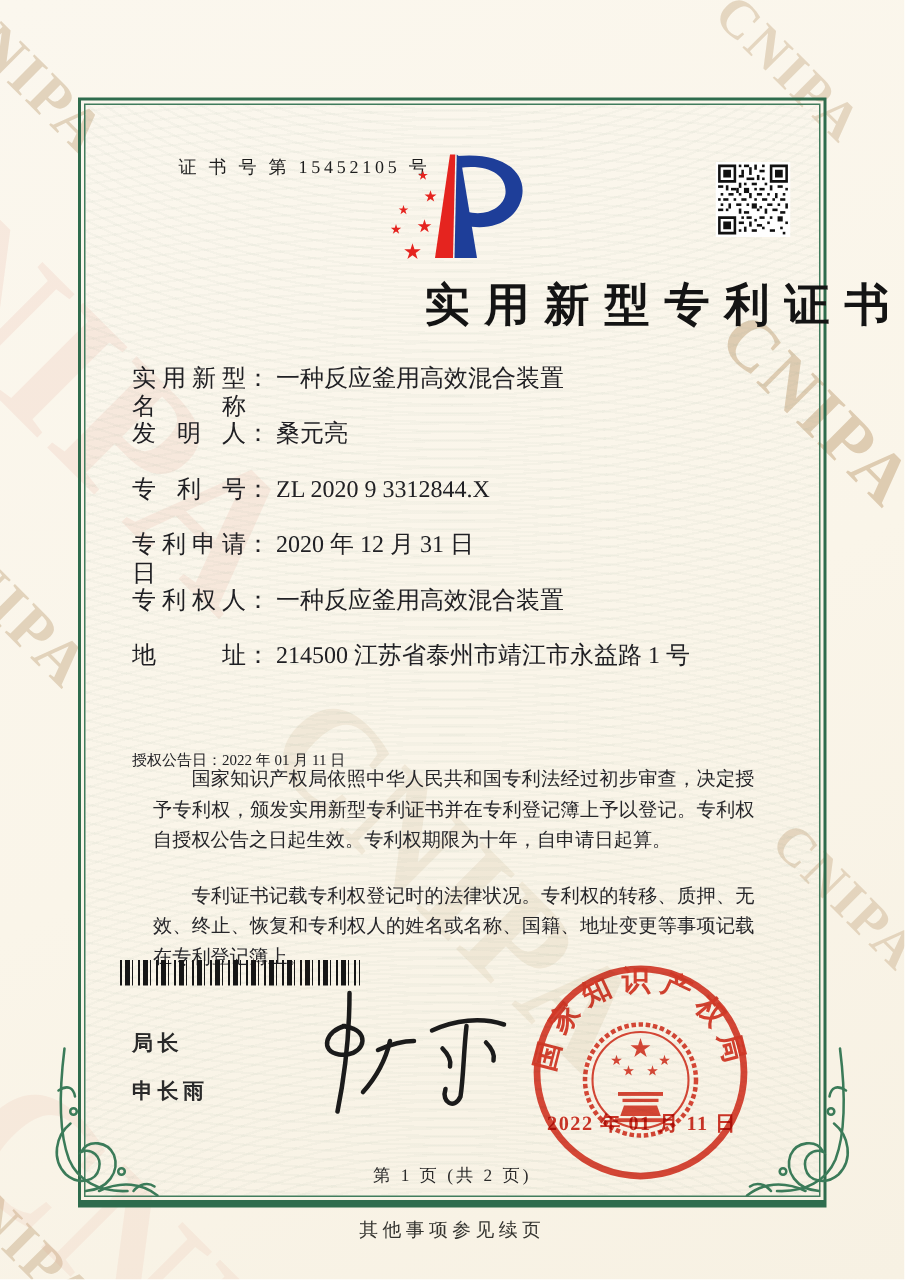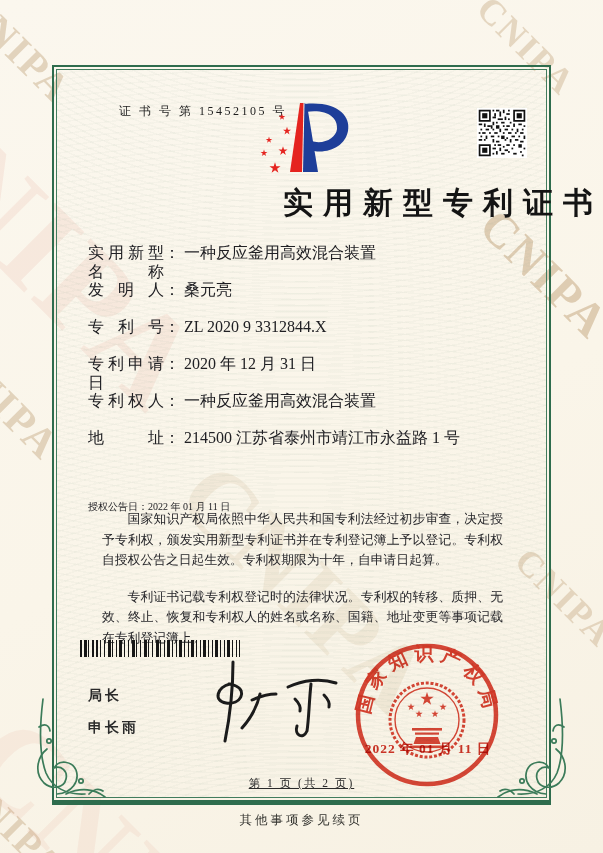--- a/index.html
+++ b/index.html
@@ -50,21 +50,21 @@
   .barcode{position:absolute;left:80px;top:640px;width:160px;height:17px;z-index:2;background:
      repeating-linear-gradient(90deg,#161616 0 1.5px,transparent 1.5px 3.5px,#161616 3.5px 6.5px,transparent 6.5px 8px,#161616 8px 9px,transparent 9px 12px);}
   .officer{position:absolute;left:88px;top:687px;z-index:2;font-family:"Liberation Sans","DejaVu Sans",sans-serif;
            font-size:14px;letter-spacing:3px;color:#2a2a2a;font-weight:600;}
   .officer div{margin-bottom:14px;}
   .signature{position:absolute;left:196px;top:656px;z-index:3;}
   .seal{position:absolute;left:352px;top:640px;z-index:4;mix-blend-mode:multiply;}
   .seal-date{position:absolute;left:358px;top:740px;width:140px;text-align:center;z-index:4;
              font-size:13.5px;color:#cf362a;letter-spacing:1px;font-weight:600;mix-blend-mode:multiply;}
   .page-ind{position:absolute;left:0;right:0;top:776px;text-align:center;font-size:11.5px;
-            letter-spacing:2px;color:#2a2a2a;z-index:2;text-decoration:underline;}
+            letter-spacing:2px;color:#2a2a2a;z-index:2;}
   .footer-note{position:absolute;left:0;right:0;top:812px;text-align:center;font-size:12.5px;
             letter-spacing:3px;color:#33332f;z-index:2;}
 </style>
 </head>
 <body>
 
 <div class="page">
 
   <span class="wm wm1">CNIPA</span>
   <span class="wm wm2">CNIPA</span>

